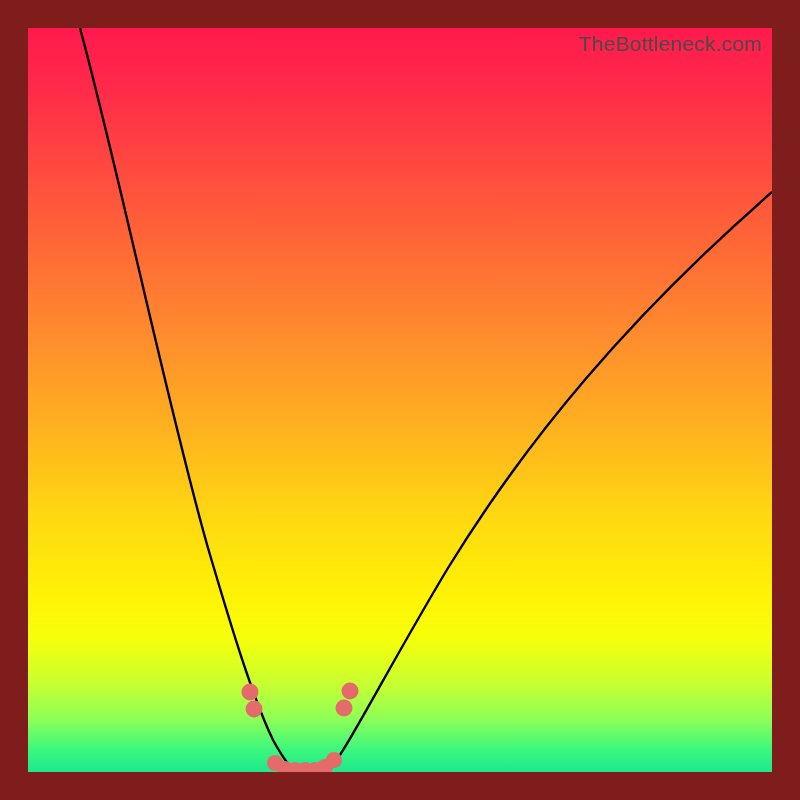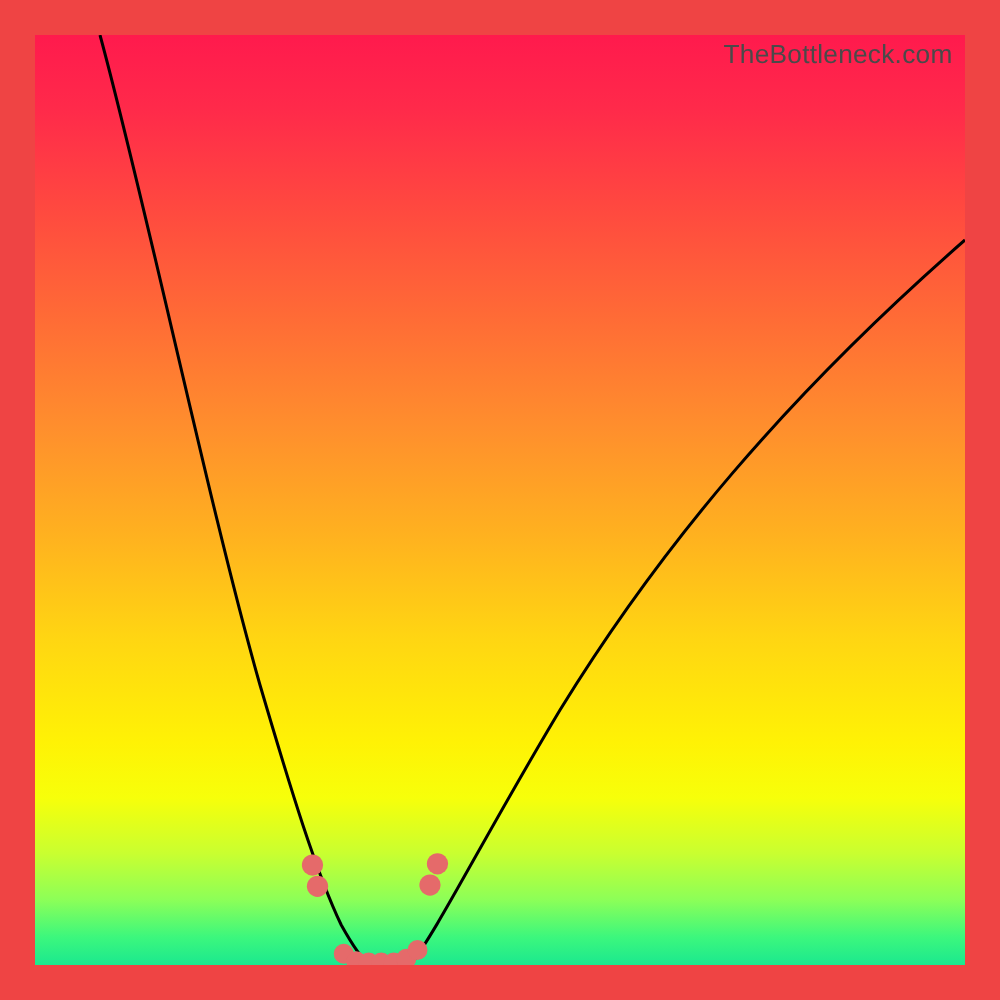--- a/index.html
+++ b/index.html
@@ -10,21 +10,21 @@
     overflow: hidden;
     background: #000;
     font-family: Arial, Helvetica, sans-serif;
   }
   .frame {
     position: absolute;
     left: 0;
     top: 0;
     width: 800px;
     height: 800px;
-    background: #ef4444;
+    background: #7f1d1d;
   }
   .plot {
     position: absolute;
     left: 28px;
     top: 28px;
     width: 744px;
     height: 744px;
     background: linear-gradient(to bottom,
       #ff1a4d 0%,
       #ff2a4a 8%,

